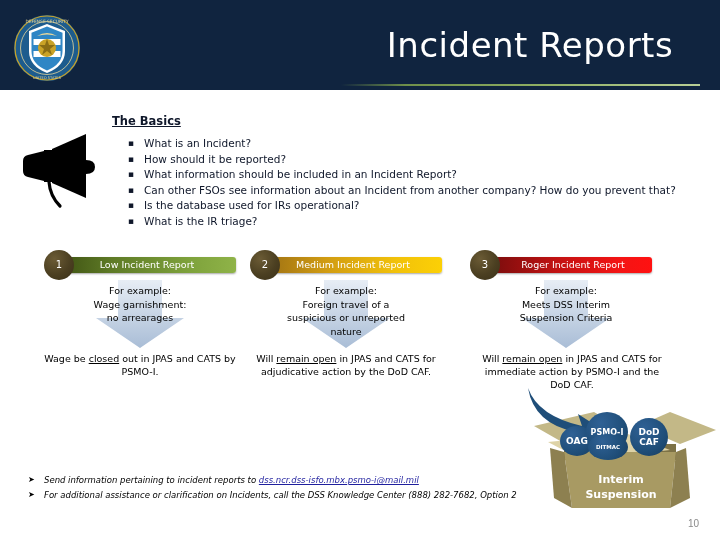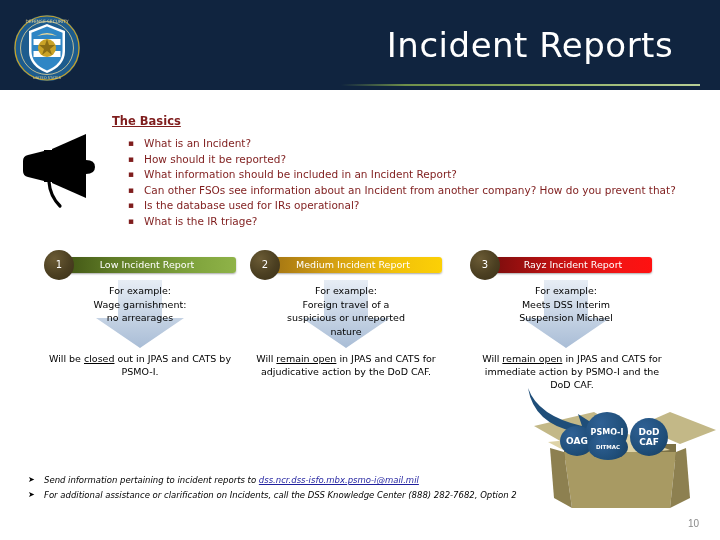--- a/index.html
+++ b/index.html
@@ -70,21 +70,21 @@
     width: 88px;
     height: 82px;
   }
 
   
   .basics {
     position: absolute;
     left: 112px;
     top: 114px;
     width: 600px;
-    color: #7f1d1d;
+    color: #0f172a;
     font-family: "DejaVu Sans", sans-serif;
   }
   .basics-title {
     font-size: 11.5px;
     font-weight: bold;
     text-decoration: underline;
     margin-bottom: 3px;
     line-height: 14px;
   }
   .basics ul {
@@ -337,21 +337,21 @@
         <path d="M22 0 L66 0 L66 38 L88 38 L44 68 L0 38 L22 38 Z" fill="url(#ag1)"></path>
       </svg>
       <div class="bar bar-low">Low Incident Report</div>
       <div class="num-circle">1</div>
       <div class="example-text">
         <span>For example:</span><br>
         <span>Wage garnishment:</span><br>
         <span>no arrearages</span>
       </div>
       <div class="outcome-text">
-        <span>Will be </span><span class="u">closed</span><span> out in JPAS and CATS by PSMO-I.</span>
+        <span>Wage be </span><span class="u">closed</span><span> out in JPAS and CATS by PSMO-I.</span>
       </div>
     </div>
 
     <div class="col col-2">
       <svg class="arrow-down" viewBox="0 0 88 68">
         <defs>
           <linearGradient id="ag2" x1="0" y1="0" x2="0" y2="1">
             <stop offset="0%" stop-color="#e7edf5"></stop>
             <stop offset="100%" stop-color="#a9bdd6"></stop>
           </linearGradient>
@@ -374,26 +374,26 @@
     <div class="col col-3">
       <svg class="arrow-down" viewBox="0 0 88 68">
         <defs>
           <linearGradient id="ag3" x1="0" y1="0" x2="0" y2="1">
             <stop offset="0%" stop-color="#e7edf5"></stop>
             <stop offset="100%" stop-color="#a9bdd6"></stop>
           </linearGradient>
         </defs>
         <path d="M22 0 L66 0 L66 38 L88 38 L44 68 L0 38 L22 38 Z" fill="url(#ag3)"></path>
       </svg>
-      <div class="bar bar-high">Rayz Incident Report</div>
+      <div class="bar bar-high">Roger Incident Report</div>
       <div class="num-circle">3</div>
       <div class="example-text">
         <span>For example:</span><br>
         <span>Meets DSS Interim</span><br>
-        <span>Suspension Michael</span>
+        <span>Suspension Criteria</span>
       </div>
       <div class="outcome-text">
         <span>Will </span><span class="u">remain open</span><span> in JPAS and CATS for immediate action by PSMO-I and the DoD CAF.</span>
       </div>
     </div>
   </div>
 
   <div class="boxdiagram">
     <svg viewBox="0 0 200 136" width="200" height="136" style="position:absolute;left:0;top:0;">
 
@@ -407,20 +407,24 @@
       <path d="M44 66 L156 66 L150 122 L52 122 Z" fill="#a89a63"></path>
       <path d="M44 66 L52 122 L34 112 L30 62 Z" fill="#8d8050"></path>
       <path d="M156 66 L166 62 L170 112 L150 122 Z" fill="#8d8050"></path>
 
       <path d="M8 2 Q18 30 62 40 L58 28 L86 46 L52 58 L56 46 Q14 38 8 2 Z" fill="#1f4e79"></path>
     </svg>
     <div class="bubble bub-oag">OAG</div>
     <div class="bubble bub-psmo">PSMO-I</div>
     <div class="bubble bub-ditmac">DITMAC</div>
     <div class="bubble bub-dodcaf">DoD CAF</div>
+    <div class="interim-label">
+      <span>Interim</span><br>
+      <span>Suspension</span>
+    </div>
   </div>
 
   <div class="actions">
     <div class="act">
       <span>Send information pertaining to incident reports to </span><a class="mail" href="#">dss.ncr.dss-isfo.mbx.psmo-i@mail.mil</a>
     </div>
     <div class="act">
       <span>For additional assistance or clarification on Incidents, call the DSS Knowledge Center (888) 282-7682, Option 2</span>
     </div>
   </div>

